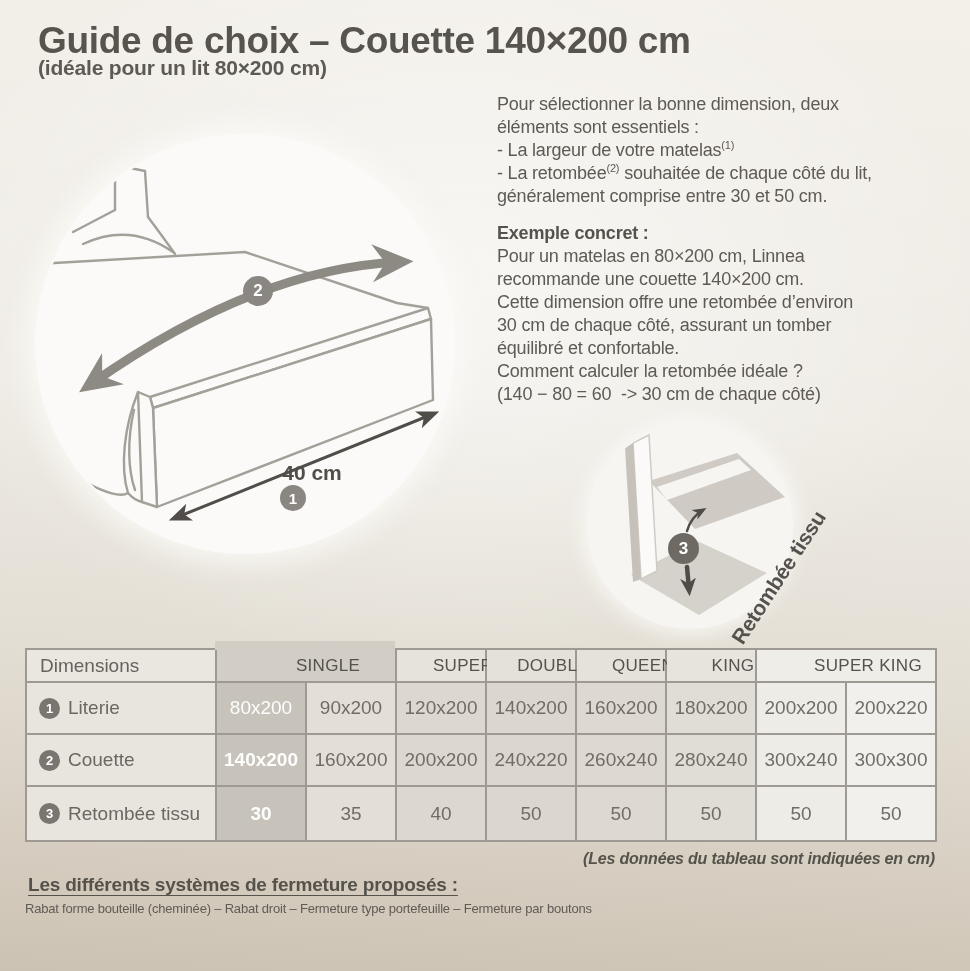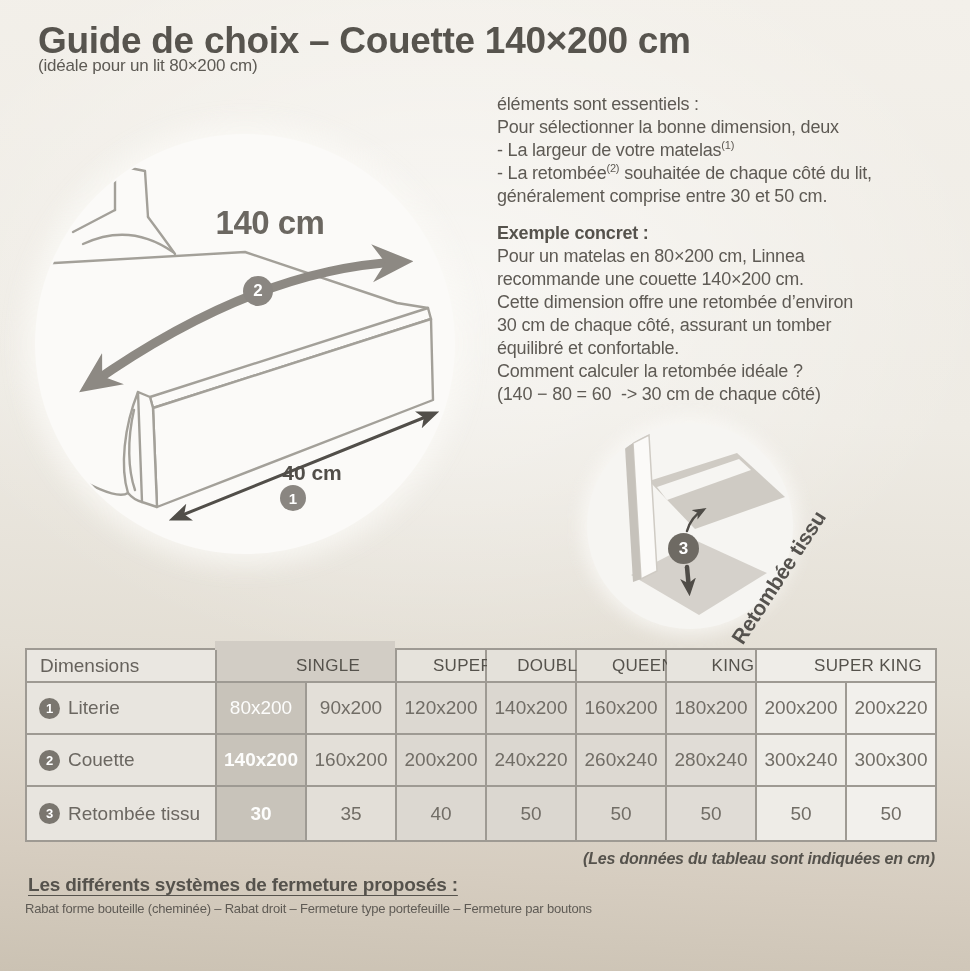--- a/index.html
+++ b/index.html
@@ -5,21 +5,21 @@
   html,body{margin:0;padding:0;}
   body{font-family:"Liberation Sans",sans-serif;}
   .canvas{
     position:relative;width:970px;height:971px;overflow:hidden;
     background:
       radial-gradient(ellipse 760px 520px at 46% 30%, rgba(255,255,255,.55), rgba(255,255,255,0) 72%),
       linear-gradient(183deg,#f3f0ea 0%,#eeebe4 42%,#e3ded4 68%,#d6cdc0 88%,#cbc2b3 100%);
   }
   
   .page-title{position:absolute;left:38px;top:20px;font-size:37px;font-weight:700;color:#57544e;letter-spacing:-.3px;}
-  .page-subtitle{position:absolute;left:38px;top:56px;font-size:17px;font-weight:400;color:#5d5a54;letter-spacing:-.2px;}
+  .page-subtitle{position:absolute;left:38px;top:56px;font-size:21px;font-weight:700;color:#5d5a54;letter-spacing:-.2px;}
   
   .textcol{position:absolute;left:497px;width:455px;color:#5e5a54;font-size:18px;line-height:23px;letter-spacing:-.2px;}
   .textcol .t-line{white-space:pre-wrap;}
   .t-strong{font-weight:700;color:#55524c;}
   sup{font-size:11px;line-height:0;}
   
   .circle-main{
     position:absolute;left:35px;top:134px;width:420px;height:420px;border-radius:50%;
     background:#fbfaf8;box-shadow:0 0 26px 10px rgba(250,249,246,.85);
   }
@@ -69,22 +69,22 @@
 </style>
 </head>
 <body>
 
 <div class="canvas">
 
   <div class="page-title">Guide de choix – Couette 140×200 cm</div>
   <div class="page-subtitle">(idéale pour un lit 80×200 cm)</div>
 
   <div class="textcol" style="top:93px;">
+    <div class="t-line">Pour sélectionner la bonne dimension, deux</div>
     <div class="t-line">éléments sont essentiels :</div>
-    <div class="t-line">Pour sélectionner la bonne dimension, deux</div>
     <div class="t-line"><span>- La largeur de votre matelas</span><sup>(1)</sup></div>
     <div class="t-line"><span>- La retombée</span><sup>(2)</sup><span> souhaitée de chaque côté du lit,</span></div>
     <div class="t-line">généralement comprise entre 30 et 50 cm.</div>
   </div>
 
   <div class="textcol" style="top:222px;">
     <div class="t-line t-strong">Exemple concret :</div>
     <div class="t-line">Pour un matelas en 80×200 cm, Linnea</div>
     <div class="t-line">recommande une couette 140×200 cm.</div>
     <div class="t-line">Cette dimension offre une retombée d’environ</div>
@@ -122,21 +122,20 @@
 
         <path d="M103,258 C89,293 85,333 93,359 Q99,366 107,368"></path>
         <path d="M99,276 C92,306 93,336 100,356"></path>
         <path d="M14,328 C55,352 82,366 93,359"></path>
 
         <path d="M56,250 Q220,135 364,128" stroke="#8d8983" stroke-width="9" marker-start="url(#ah-big)" marker-end="url(#ah-big)"></path>
 
         <path d="M140,384 L398,280" stroke="#514e49" stroke-width="3" marker-start="url(#ah-thin)" marker-end="url(#ah-thin)"></path>
       </g>
     </svg>
-    <div class="dim-label-main">140 cm</div>
     <div class="badge badge-2">2</div>
     <div class="dim-label-small">40 cm</div>
     <div class="badge badge-1">1</div>
   </div>
 
   <div class="circle-small">
     <svg width="206" height="206" viewBox="0 0 206 206">
       <defs>
         <clipPath id="clipSmall">
             <circle cx="103" cy="103" r="101"></circle>

